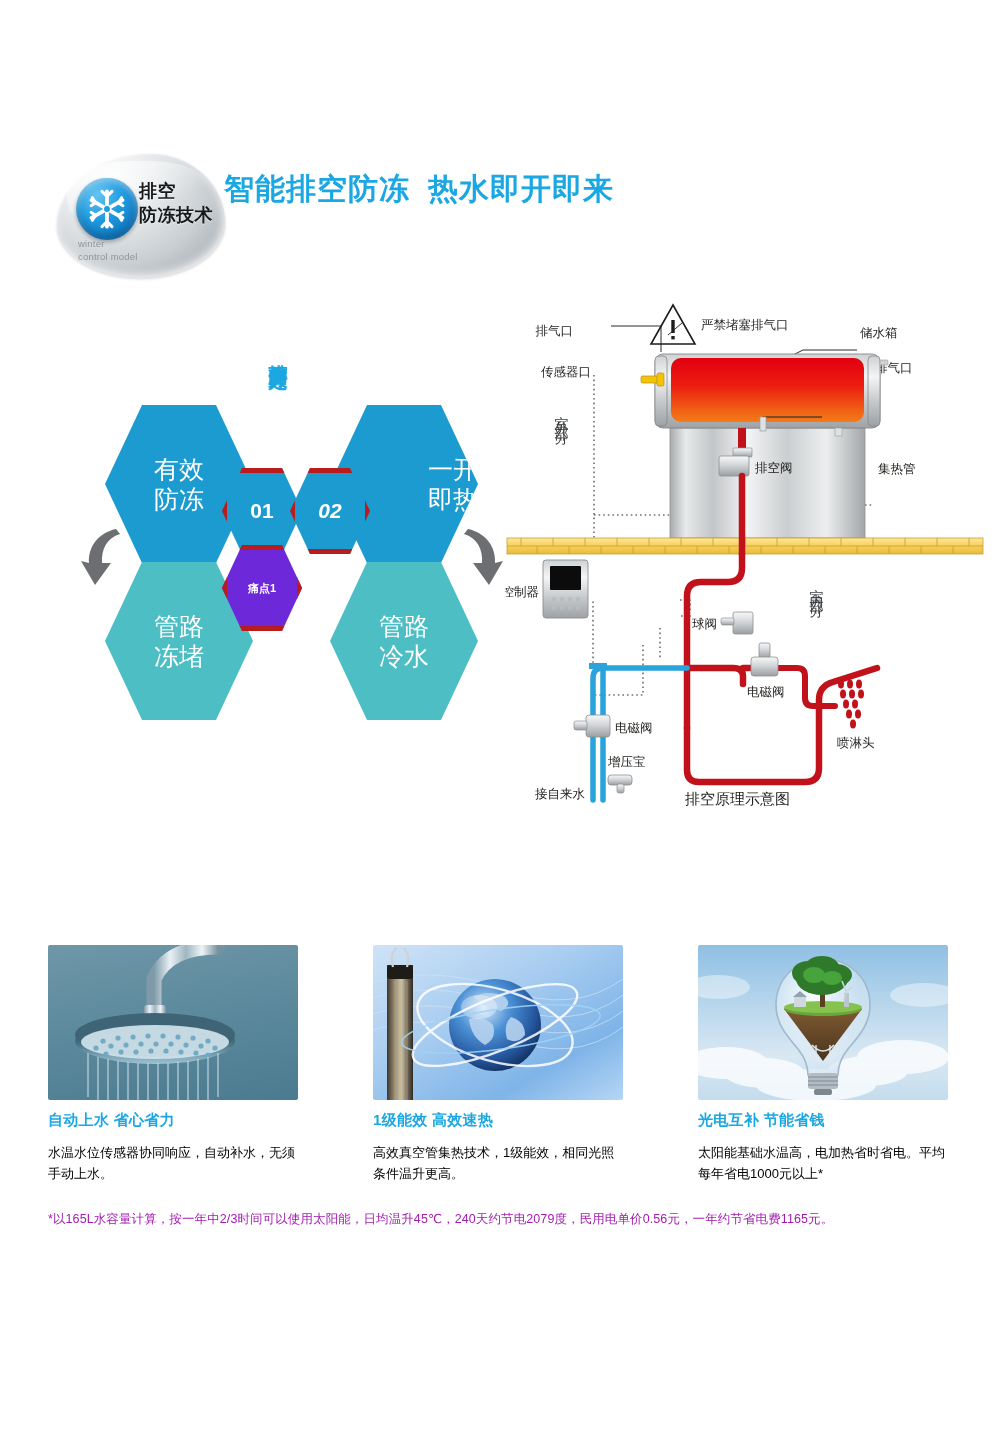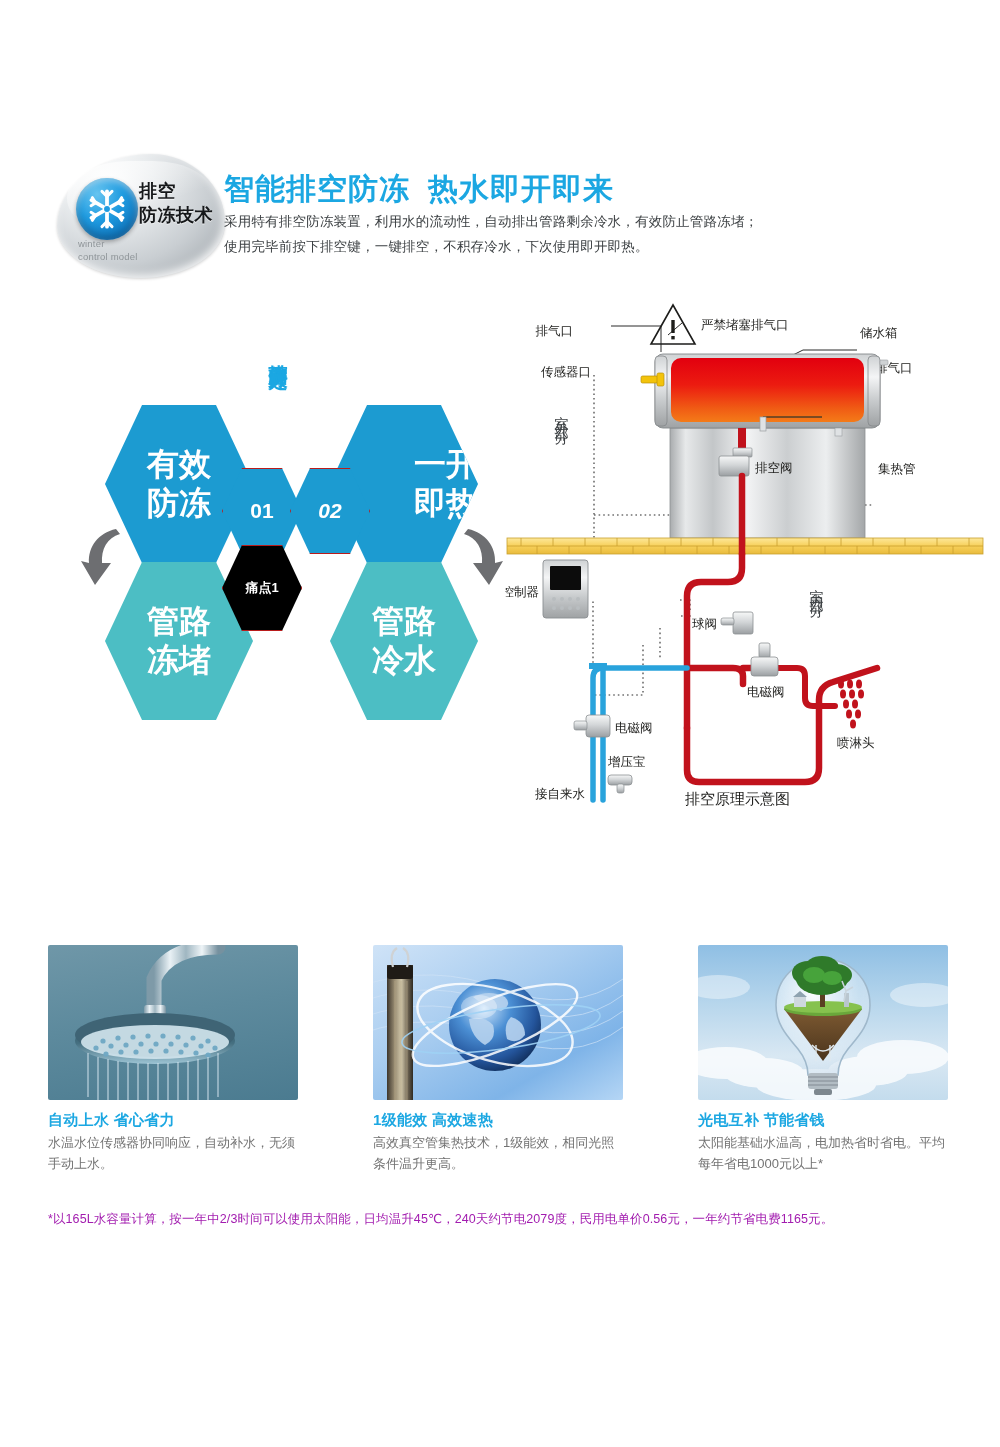--- a/index.html
+++ b/index.html
@@ -54,28 +54,28 @@
   
   .hexwrap { position:absolute; left:80px; top:345px; width:430px; height:360px; }
 
   .hex {
     position:absolute;
     -webkit-clip-path: polygon(25% 0%, 75% 0%, 100% 50%, 75% 100%, 25% 100%, 0% 50%);
     clip-path: polygon(25% 0%, 75% 0%, 100% 50%, 75% 100%, 25% 100%, 0% 50%);
     display:flex; align-items:center; justify-content:center;
     color:#fff; text-align:center;
   }
-  .hex-big { width:148px; height:158px; font-size:32px; font-weight:bold; line-height:1.22; }
+  .hex-big { width:148px; height:158px; font-size:25px; font-weight:normal; line-height:1.22; }
   .hex-big.blue { background:#1c9bd1; }
   .hex-big.teal { background:#4cbec4;justify-content:center; }
   .hex-small {
     width:80px; height:86px; font-size:21px; font-weight:bold;
-    background:#1c9bd1; border:1px solid #b91c1c;
-  }
-  .hex-small.teal { background:#000000; font-size:13px; font-weight:bold; }
+    background:#1c9bd1; border:5px solid #b91c1c;
+  }
+  .hex-small.teal { background:#6d28d9; font-size:11px; font-weight:bold; }
 
   
   .hex-b1 { left:25px;  top:60px; }
   .hex-n1 { left:142px; top:123px; z-index:3; }
   .hex-b2 { left:250px; top:60px;justify-content:flex-end; }
   .hex-n2 { left:210px; top:123px; z-index:3;font-style:italic; }
   .hex-t1 { left:25px;  top:217px; }
   .hex-p1 { left:142px; top:200px; z-index:3; }
   .hex-t2 { left:250px; top:217px; }
   .hex-p2 { left:210px; top:200px; z-index:3; }
@@ -95,21 +95,21 @@
   .cards { position:absolute; left:0; top:945px; width:1000px; height:220px; }
   .card { position:absolute; width:259px; }
   .card.c1 { left:48px; }
   .card.c2 { left:373px; }
   .card.c3 { left:698px; }
   .card-img { width:250px; height:155px; border-radius:2px; position:relative; overflow:hidden; }
   .card-title {
     margin-top:11px; font-size:15px; font-weight:bold; color:#1ba7e2; letter-spacing:.3px;
     white-space:nowrap;
   }
-  .card-desc { margin-top:2px; font-size:13px; color:#737373; line-height:1.62; width:252px; }
+  .card-desc { margin-top:12px; font-size:13px; color:#000000; line-height:1.62; width:252px; }
 
   
   .ph1 { background: linear-gradient(170deg,#6f97a8 0%,#5d8a9d 45%,#4b7b90 100%); }
   
   .ph2 { background: linear-gradient(150deg,#cfe3f7 0%,#a9cdf0 40%,#7fb4e8 75%,#b5d6f5 100%); }
   
   .ph3 { background: linear-gradient(180deg,#8fbfe4 0%,#b7d6ec 38%,#d9e8f3 72%,#c4dced 100%); }
 
   .footnote {
     position:absolute; left:48px; top:1210px; width:920px;
@@ -153,24 +153,20 @@
     <div class="badge-en">
       <div>winter</div>
       <div>control model</div>
     </div>
   </div>
 
   <div class="hdr-title">
     <span>智能排空防冻</span><span class="gap"></span><span>热水即开即来</span>
   </div>
 
-  <div class="hdr-sub">
-    <div>采用特有排空防冻装置，利用水的流动性，自动排出管路剩余冷水，有效防止管路冻堵；</div>
-    <div>使用完毕前按下排空键，一键排空，不积存冷水，下次使用即开即热。</div>
-  </div>
 
   <div class="hexwrap">
 
     <div class="hex-vert">排空的两大好处</div>
 
     <svg class="arrow" style="left:0px; top:182px;" viewBox="0 0 46 60">
       <path d="M36 2 C18 6 8 20 9 36 L1 34 L15 58 L31 36 L22 36 C21 22 27 11 40 7 Z" fill="#6d6e71"></path>
     </svg>
     <svg class="arrow" style="left:378px; top:182px;" viewBox="0 0 46 60">
       <path d="M10 2 C28 6 38 20 37 36 L45 34 L31 58 L15 36 L24 36 C25 22 19 11 6 7 Z" fill="#6d6e71"></path>

